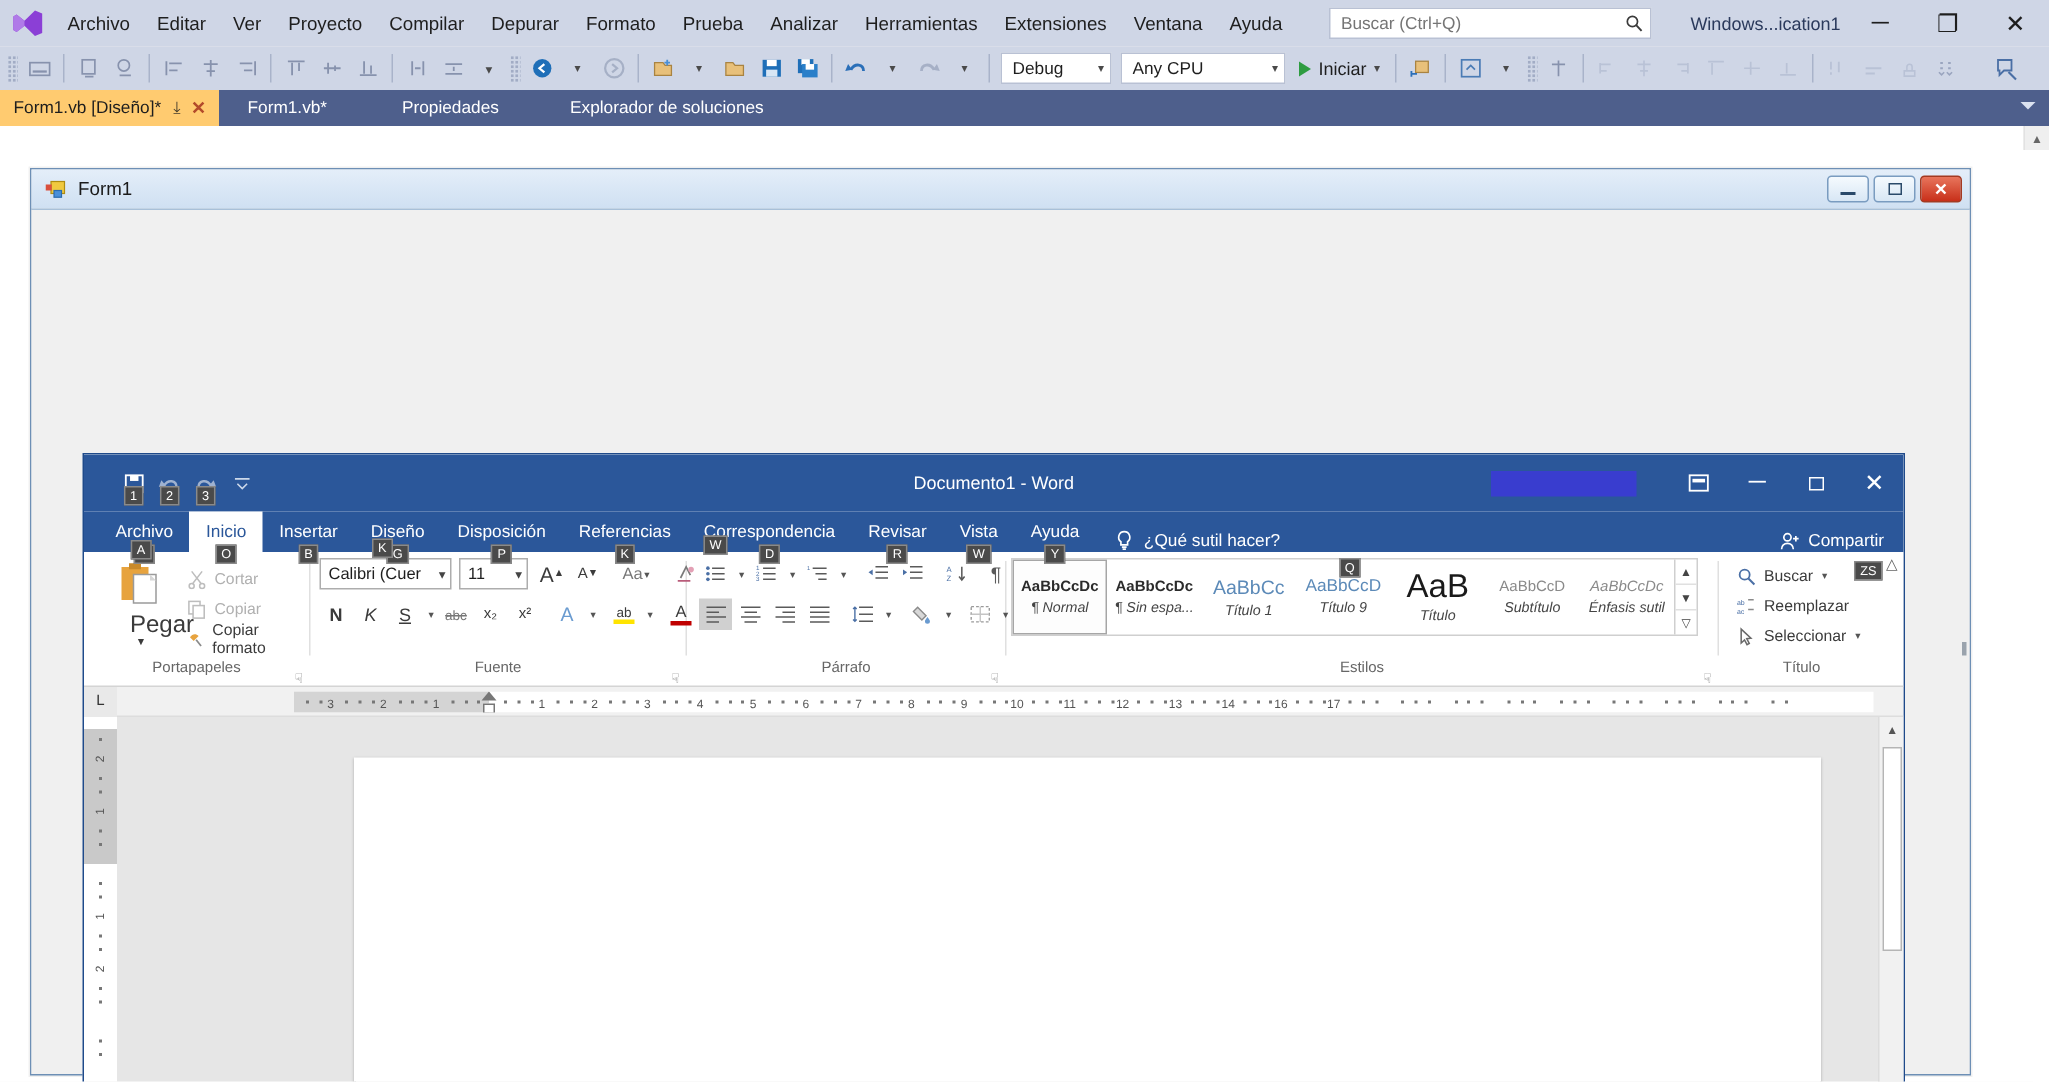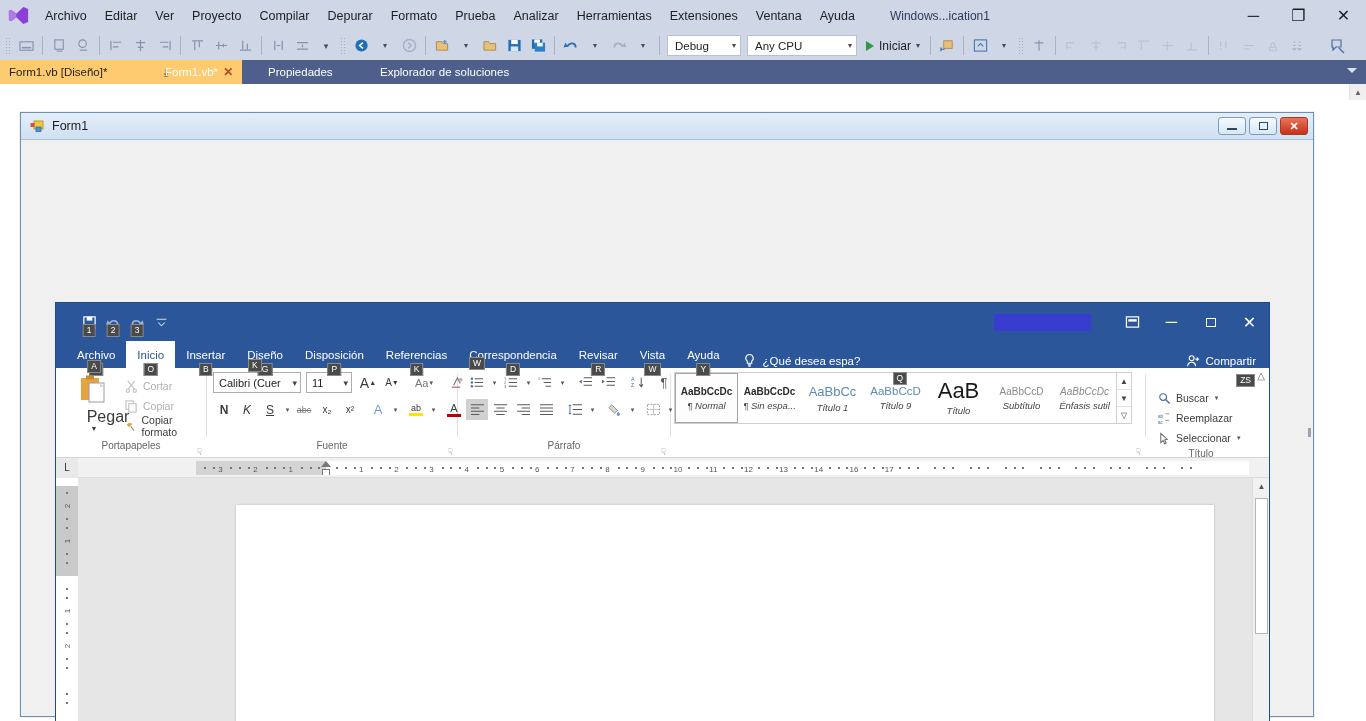--- a/index.html
+++ b/index.html
@@ -89,21 +89,21 @@
 
   .vs-tabstrip {
     position: absolute; left: 0; top: 60px; width: 1366px; height: 24px;
     background: #4e5f8c;
   }
   .vs-tab {
     position: absolute; top: 0; height: 24px; display: flex; align-items: center;
     font-size: 11.5px; color: #ffffff; padding: 0 9px; cursor: default;
     white-space: nowrap;
   }
-  .vs-tab.active { background: #ffcb70; color: #1e1e1e; gap: 48px; }
+  .vs-tab.active { background: #ffcb70; color: #1e1e1e; }
   .vs-tab .pin { margin-left: 8px; font-size: 11px; opacity: .85; }
   .vs-tab .xc  { margin-left: 7px; font-size: 12px; font-weight: bold; color: #b34a2a; }
   .vs-tabstrip .drop-caret {
     position: absolute; right: 9px; top: 8px; width: 0; height: 0;
     border-left: 5px solid transparent; border-right: 5px solid transparent;
     border-top: 5px solid #dbe2f0;
   }
 
   .vs-designer {
     position: absolute; left: 0; top: 84px; width: 1366px; height: 637px;
@@ -373,20 +373,27 @@
           <span>Extensiones</span>
         </div>
       <div class="vs-menu-item">
           <span>Ventana</span>
         </div>
       <div class="vs-menu-item">
           <span>Ayuda</span>
         </div>
     </div>
 
+    <div class="vs-search">
+      <input type="text" placeholder="Buscar (Ctrl+Q)" style="">
+      <svg class="mag" viewBox="0 0 16 16">
+        <circle cx="6.5" cy="6.5" r="4.2" fill="none" stroke="#3b3b3b" stroke-width="1.4"></circle>
+        <line x1="9.6" y1="9.6" x2="14" y2="14.3" stroke="#3b3b3b" stroke-width="1.6"></line>
+      </svg>
+    </div>
 
     <div class="vs-projname">Windows...ication1</div>
 
     <div class="vs-wincontrols">
       <div class="vs-wc">─</div>
       <div class="vs-wc">❐</div>
       <div class="vs-wc close">✕</div>
     </div>
   </div>
 
@@ -708,20 +715,21 @@
               </svg>
             <span class="keytip qat-keytip">3</span>
           </div>
           <div class="qat-btn">
             <svg width="13" height="13" viewBox="0 0 16 16">
                 <path d="M2 4h12M4 8l4 4 4-4" stroke="#cdd9ea" stroke-width="1.3" fill="none"></path>
               </svg>
           </div>
         </div>
 
+        <div class="w-doctitle">Documento1  -  Word</div>
 
         <div class="w-title-right">
           <div class="w-redact"></div>
           <div class="w-tbtn">
             <svg width="15" height="14" viewBox="0 0 16 15">
                 <rect x="1.5" y="2" width="13" height="11" fill="none" stroke="#fff" stroke-width="1.3"></rect>
                 <rect x="3.5" y="4.5" width="9" height="2.6" fill="#fff"></rect>
               </svg>
           </div>
           <div class="w-tbtn">─</div>
@@ -772,21 +780,21 @@
         <div class="w-tab">
           <span>Ayuda</span>
           <span class="keytip">Y</span>
         </div>
 
         <div class="w-tellme">
           <svg width="13" height="15" viewBox="0 0 14 16">
             <path d="M7 1.5a4 4 0 00-2.4 7.2V11h4.8V8.7A4 4 0 007 1.5z" fill="none" stroke="#ffffff" stroke-width="1.2"></path>
             <path d="M5.3 12.6h3.4M5.8 14h2.4" stroke="#ffffff" stroke-width="1.2"></path>
           </svg>
-          <span>¿Qué desea espa?</span>
+          <span>¿Qué sutil hacer?</span>
           <span class="keytip" style="left:150px;top:19px;">Q</span>
         </div>
 
         <div class="w-share">
           <svg width="15" height="14" viewBox="0 0 16 15">
             <circle cx="6" cy="4.5" r="2.6" fill="none" stroke="#ffffff" stroke-width="1.2"></circle>
             <path d="M1.8 13c0-2.6 1.9-4.2 4.2-4.2S10.2 10.4 10.2 13" fill="none" stroke="#ffffff" stroke-width="1.2"></path>
             <path d="M12 3.5v4M10 5.5h4" stroke="#ffffff" stroke-width="1.2"></path>
           </svg>
           <span>Compartir</span>
@@ -1068,26 +1076,27 @@
                 <span class="prev" style="font-size:10px;font-style:italic;color:#8a8a8a;">AaBbCcDc</span>
                 <span class="nm">Énfasis sutil</span>
               </div>
               <div class="styles-scroll">
                 <div class="ss-btn">▲</div>
                 <div class="ss-btn">▼</div>
                 <div class="ss-btn" style="border-bottom:0;">▽</div>
               </div>
             </div>
           </div>
+          <div class="rgroup-label">Estilos</div>
           <span class="dlg-launcher">☟</span>
         </div>
         <div class="rgroup-sep"></div>
 
         <div class="rgroup" style="width:110px;">
-          <div class="rgroup-body" style="flex-direction:column;padding-left:9px;padding-top:20px;">
+          <div class="rgroup-body" style="flex-direction:column;padding-left:9px;padding-top:6px;">
             <div class="sm-row">
               <svg width="13" height="13" viewBox="0 0 14 14">
                 <circle cx="5.5" cy="5.5" r="3.6" fill="none" stroke="#4a6fa5" stroke-width="1.3"></circle>
                 <line x1="8.2" y1="8.2" x2="12.5" y2="12.5" stroke="#4a6fa5" stroke-width="1.5"></line>
               </svg>
               <span>Buscar</span>
               <span class="mini-caret">▾</span>
             </div>
             <div class="sm-row">
               <svg width="13" height="13" viewBox="0 0 14 14">

